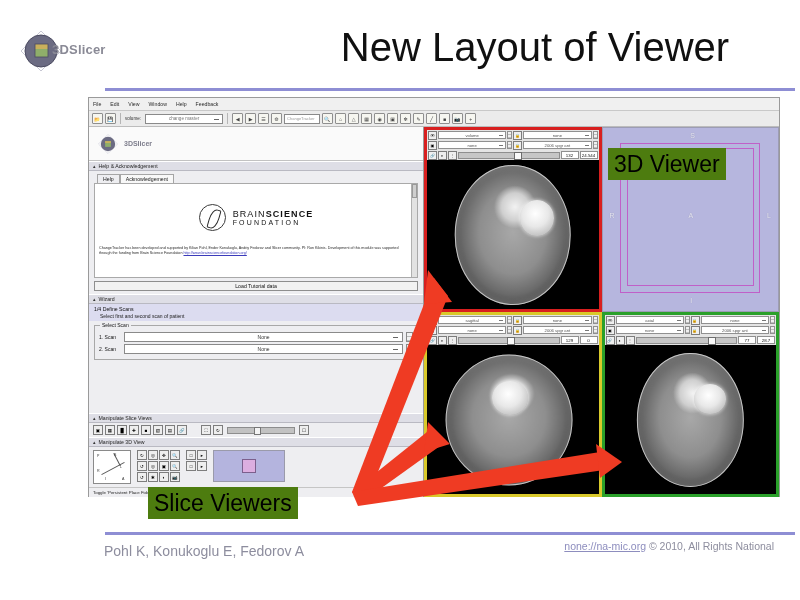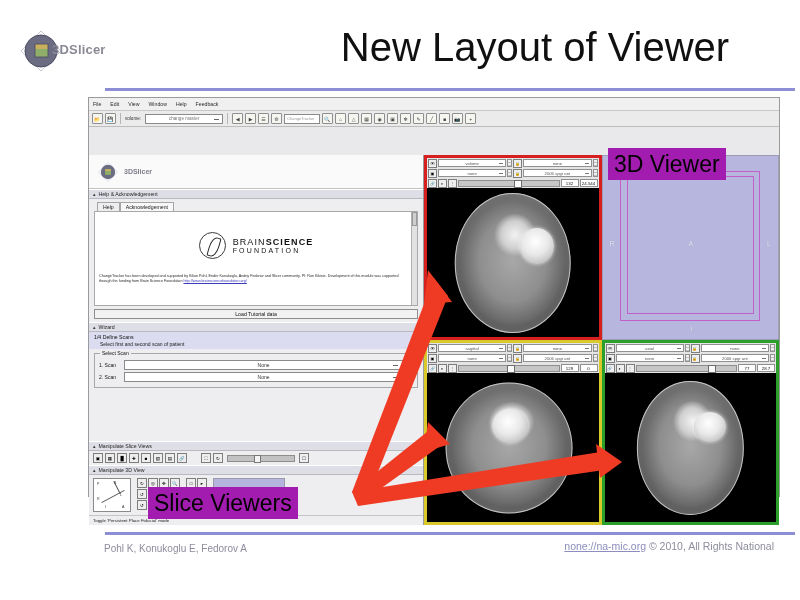--- a/index.html
+++ b/index.html
@@ -57,21 +57,21 @@
   }
   .tb-combo::after {
     content:""; position:absolute; right:3px; top:4px;
     width:5px; height:1px; background:#666;
   }
   .tb-field {
     width:36px; height:10px; background:#fff; border:1px solid #8a8a8a;
     font-size:4px; color:#999; display:flex; align-items:center; padding-left:2px;
   }
 
-  .app-body { display:flex; height:370px;margin-top:28px; }
+  .app-body { display:flex; height:370px; }
 
   
   .left-panel {
     width:335px; background:#eeeef1; border-right:1px solid #9b9b9b;
     display:flex; flex-direction:column; font-size:5px;
   }
   .lp-brand {
     height:34px; background:#fafafa; border-bottom:1px solid #c2c2c2;
     display:flex; align-items:center; padding-left:8px; gap:5px;
   }
@@ -255,34 +255,34 @@
            border:1px solid #c060c8; }
   .box3d-b { position:absolute; left:4%; top:3%; right:4%; bottom:4%;
              border:1px solid #c060c8; }
   .ori {
     position:absolute; font-size:7px; color:#e8e8f4; font-weight:normal;
     text-shadow:0 0 1px rgba(0,0,0,.25);
   }
 
   
   .hl {
-    position:absolute; background:#a21caf; color:#000;
+    position:absolute; background:#4d7c0f; color:#000;
     font-size:23px; line-height:28px; padding:2px 6px; white-space:nowrap;
   }
   .arrow-svg { position:absolute; left:0; top:0; width:800px; height:600px;
                pointer-events:none; }
 
   
   .footer-rule {
     position:absolute; left:105px; top:532px; width:690px; height:3px;
     background:#8e8ed4;
   }
   .foot-left {
     position:absolute; left:104px; top:543px;
-    font-size:10px; color:#8d8d9e;
+    font-size:14px; color:#8d8d9e;
   }
   .foot-right {
     position:absolute; right:26px; top:538px; text-align:right;
     font-size:10.5px; color:#8d8d9e; line-height:17px;
   }
   .foot-right a { color:#8d8dbe; text-decoration:underline; }
 </style>
 </head>
 <body>
 

